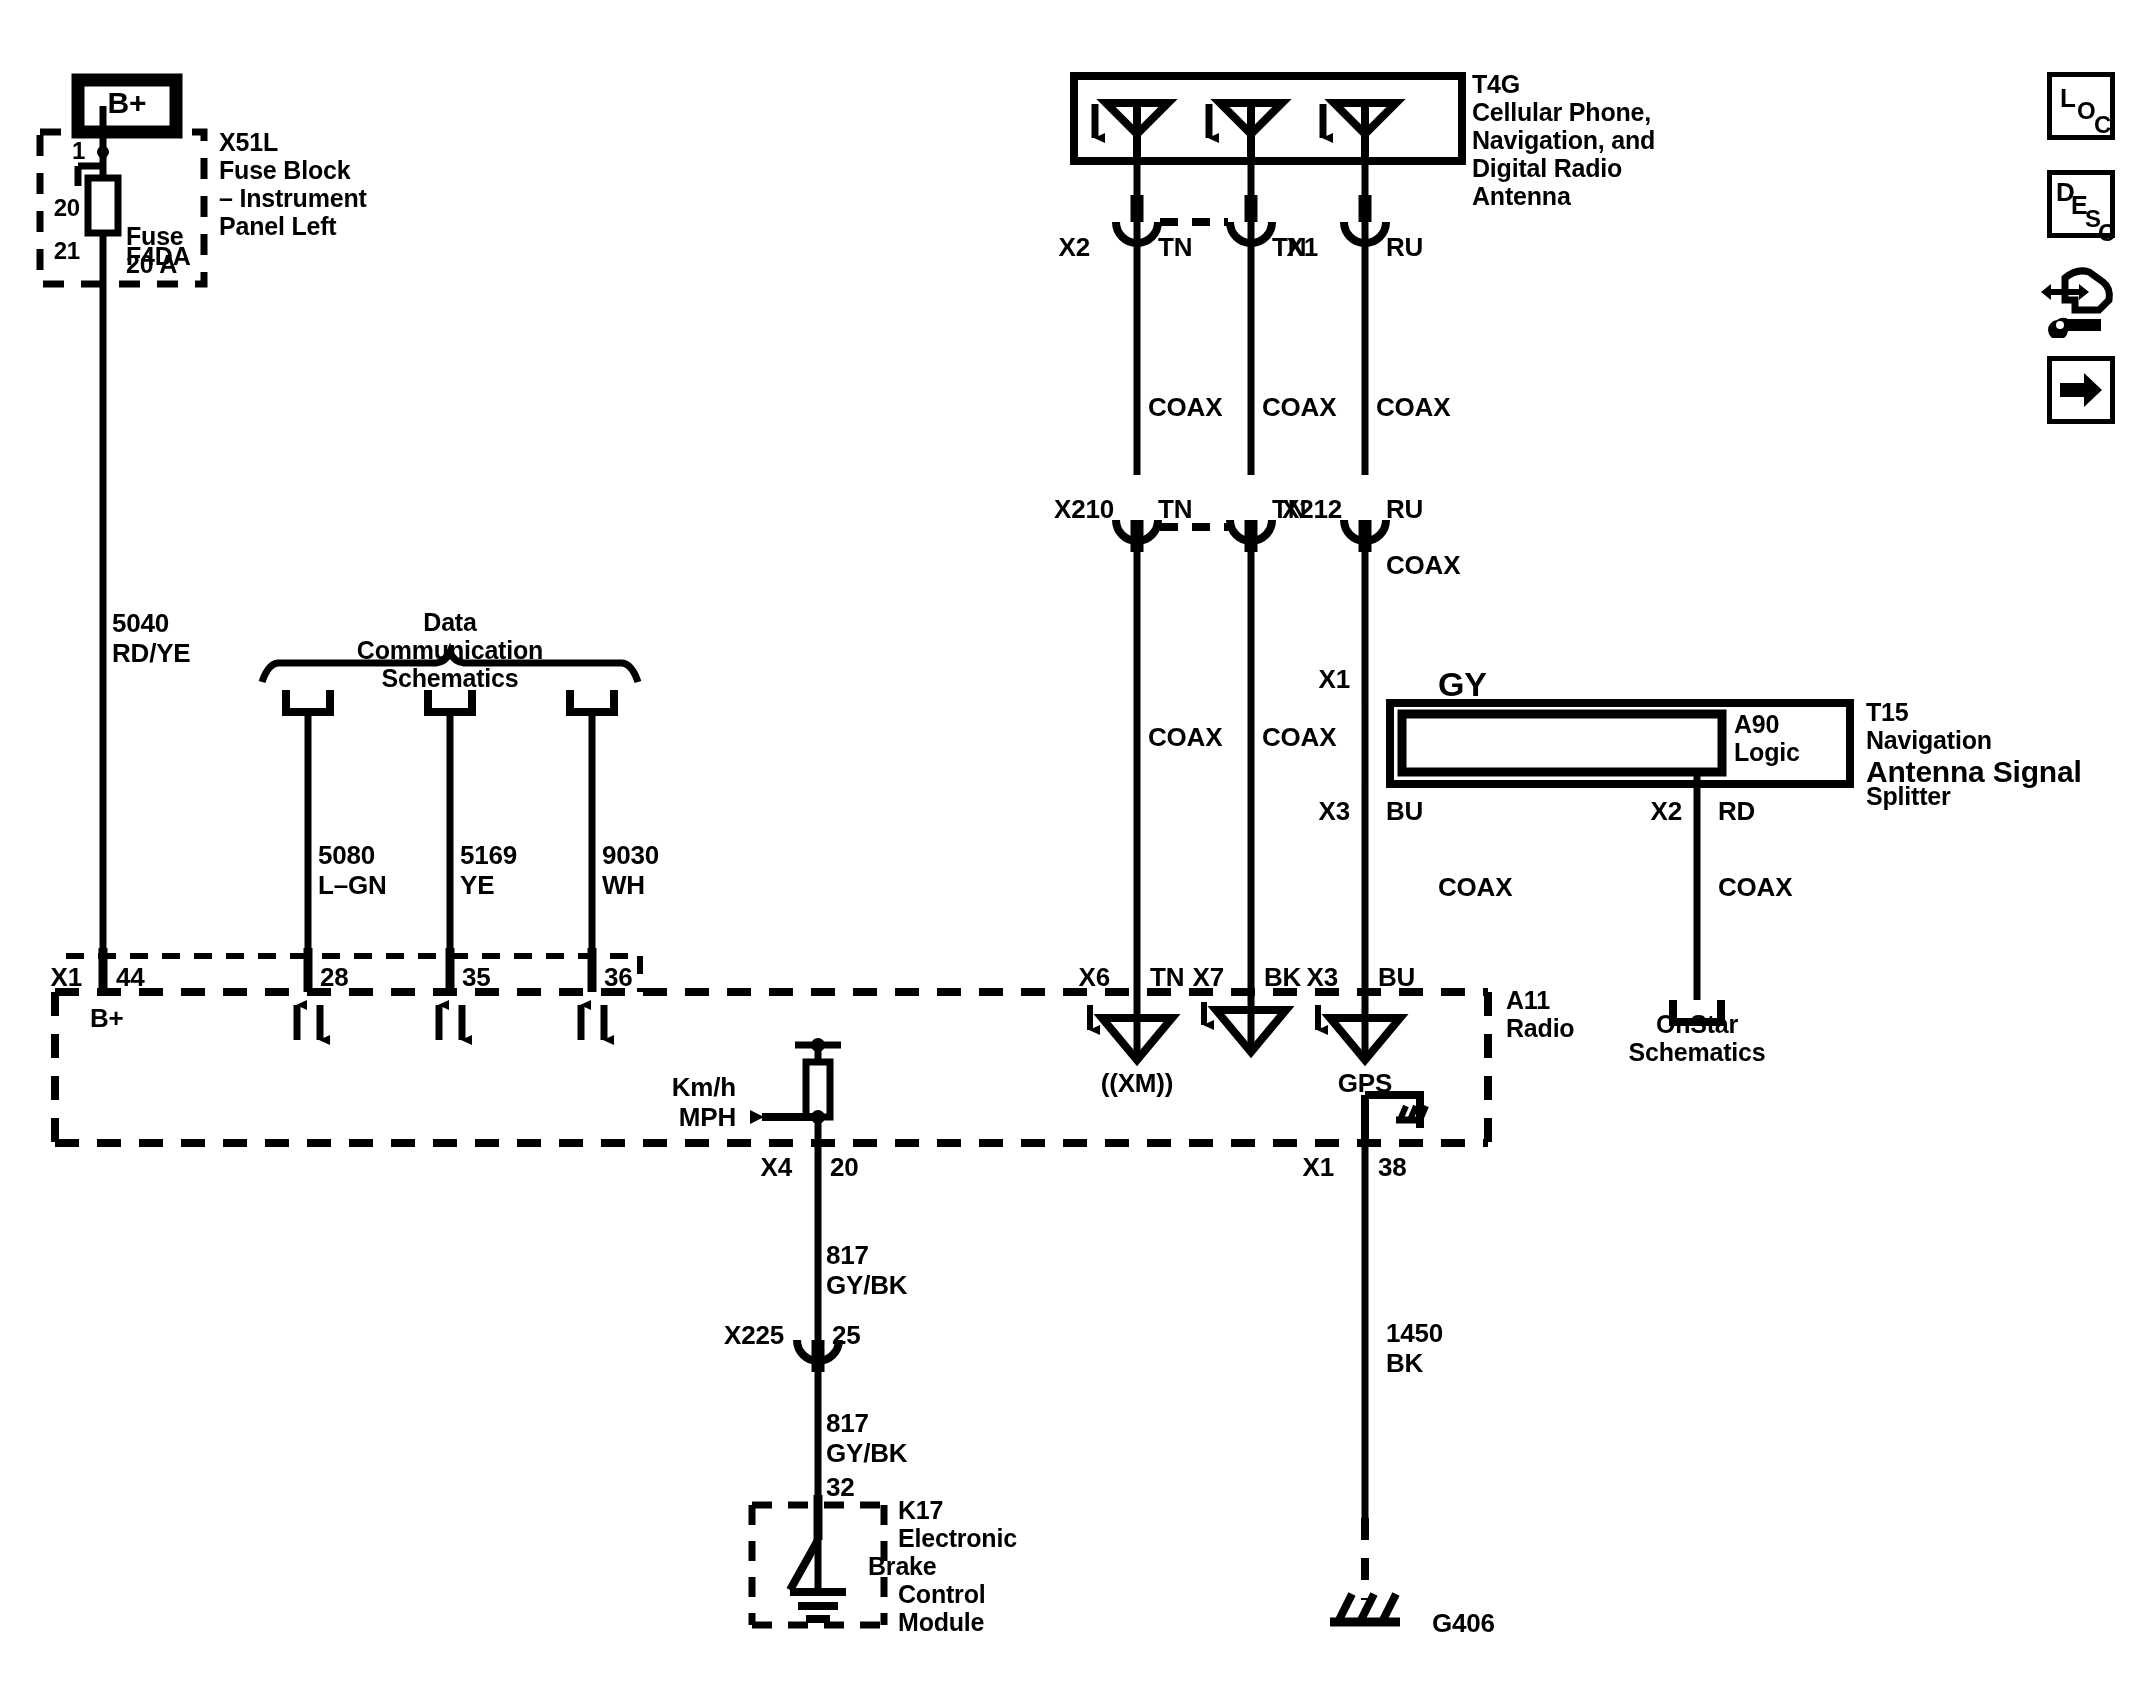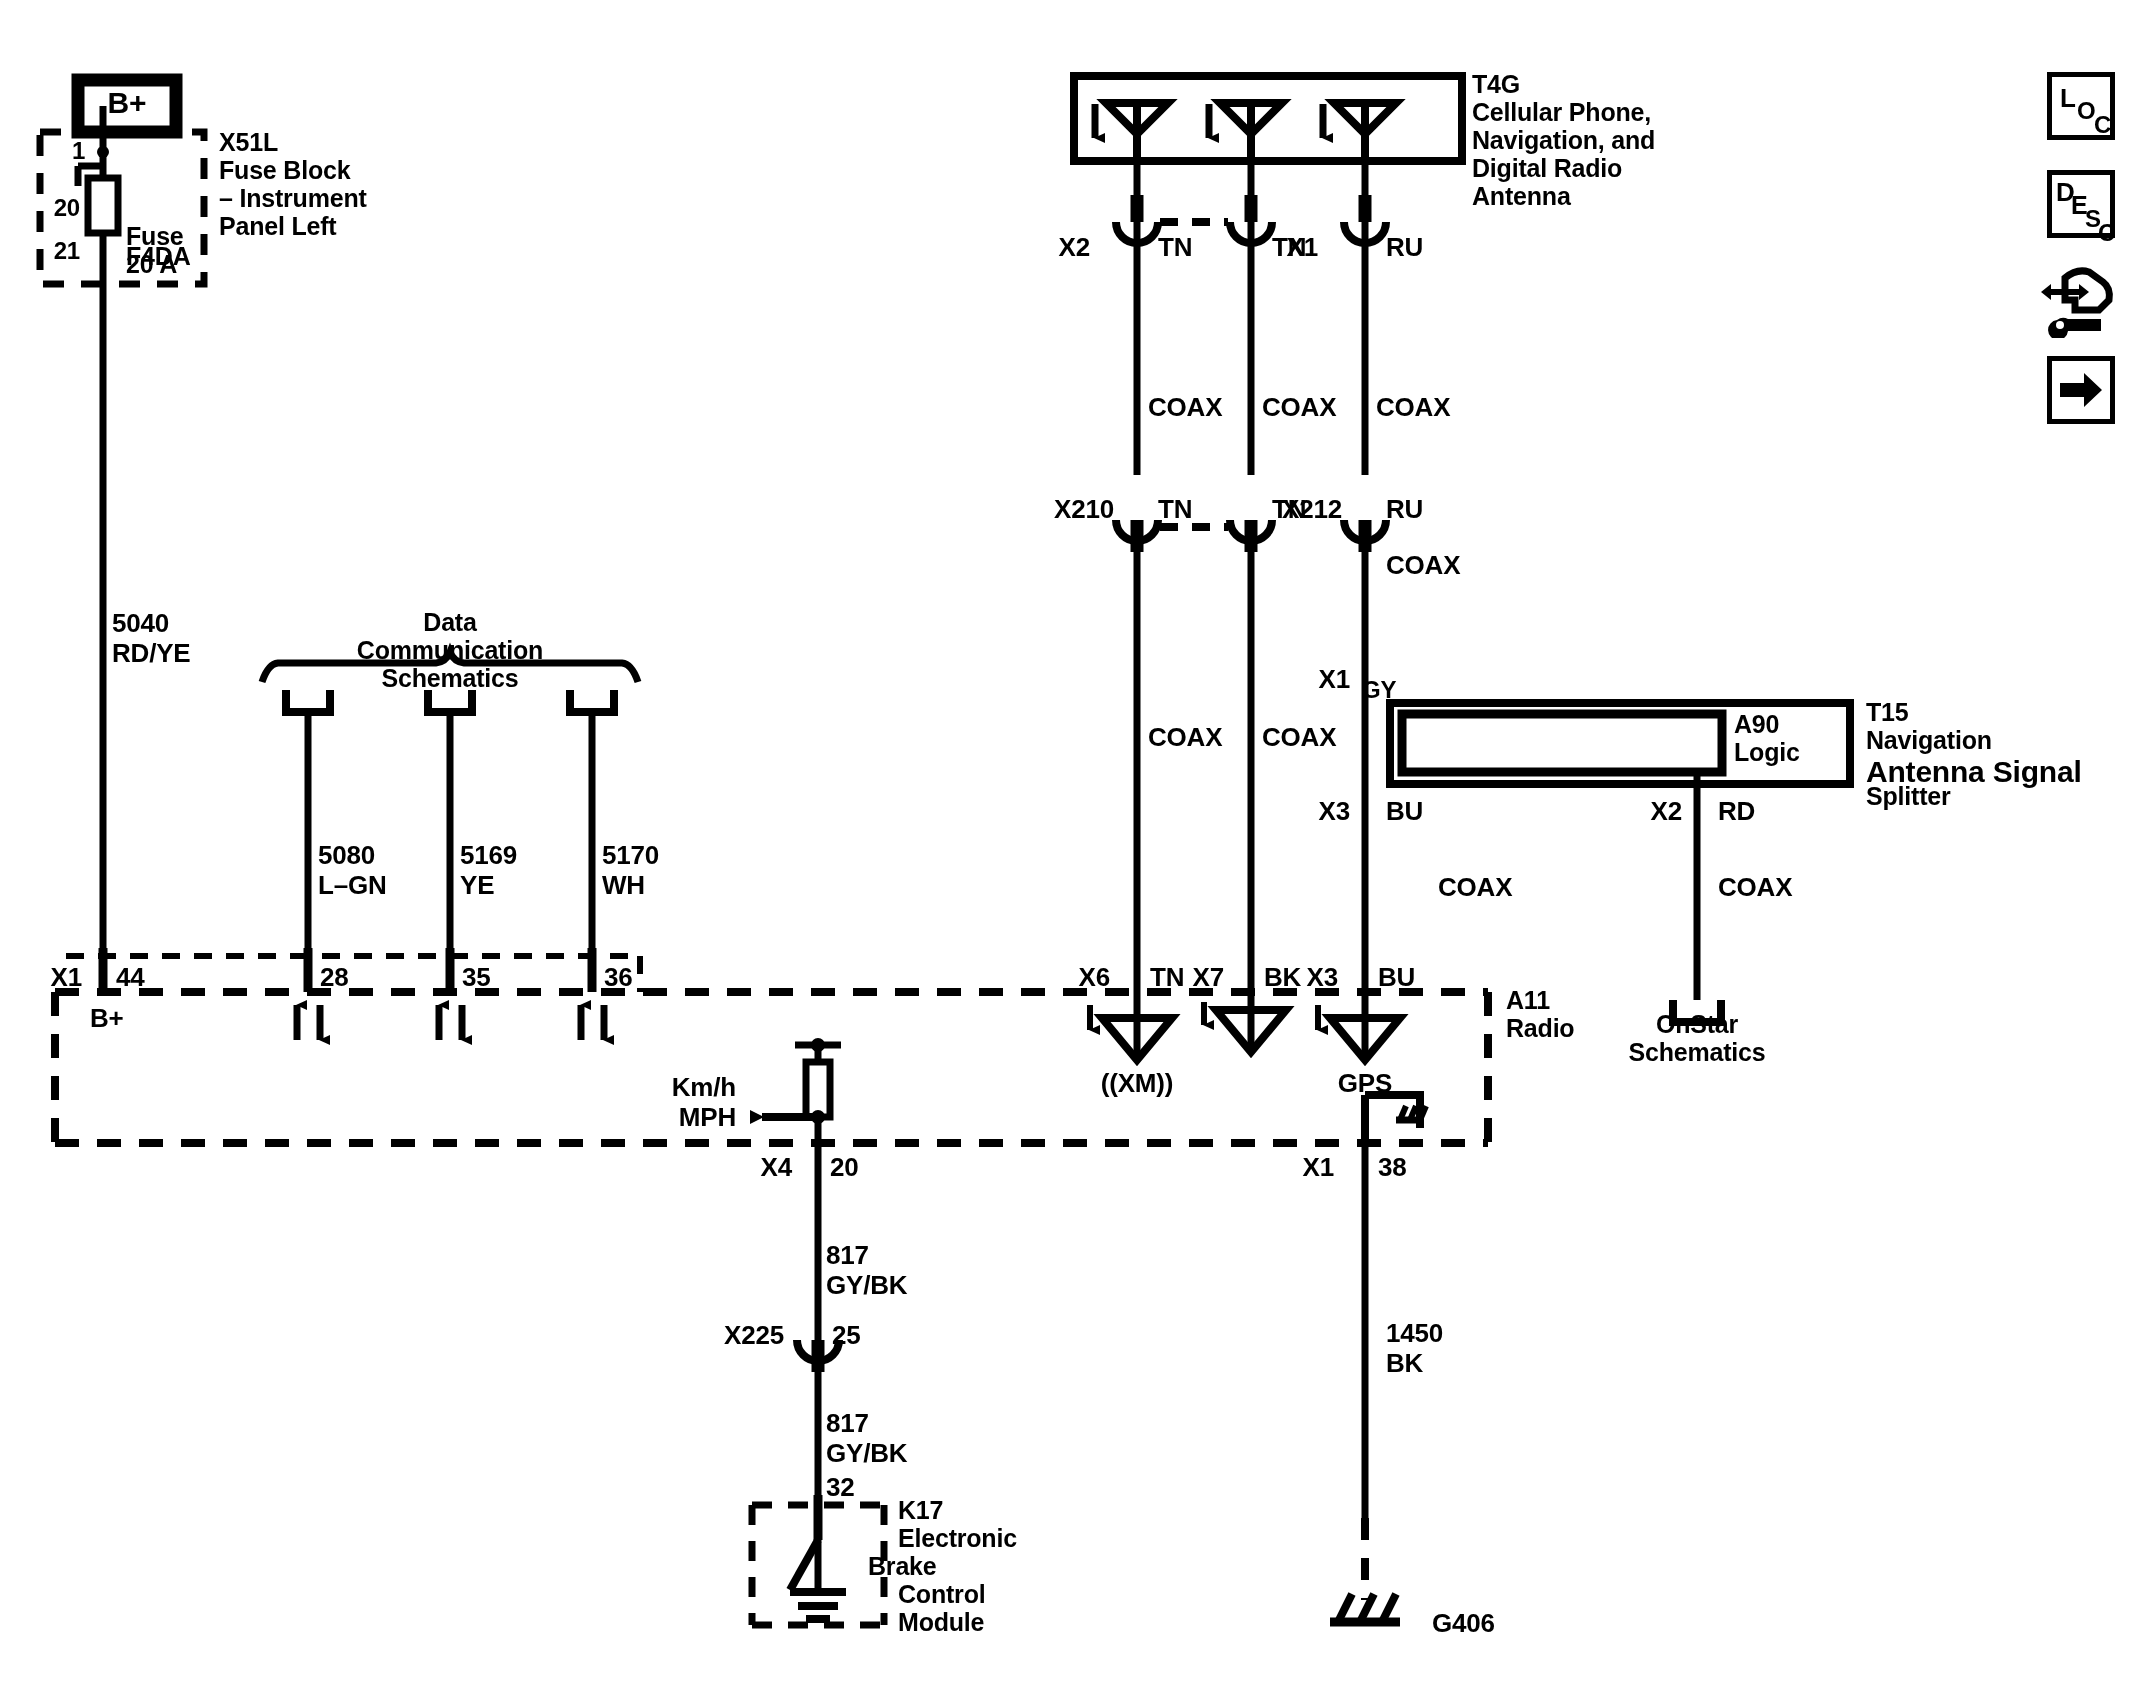--- a/index.html
+++ b/index.html
@@ -303,21 +303,21 @@
   <div class="lbl ctr" style="left:300px; top:608px; width:300px; font-size:25px;">Data</div>
   <div class="lbl ctr" style="left:300px; top:636px; width:300px; font-size:25px;">Communication</div>
   <div class="lbl ctr" style="left:300px; top:664px; width:300px; font-size:25px;">Schematics</div>
 
   <div class="lbl" style="left:318px; top:840px; font-size:26px;">5080</div>
   <div class="lbl" style="left:318px; top:870px; font-size:26px;">L–GN</div>
 
   <div class="lbl" style="left:460px; top:840px; font-size:26px;">5169</div>
   <div class="lbl" style="left:460px; top:870px; font-size:26px;">YE</div>
 
-  <div class="lbl" style="left:602px; top:840px; font-size:26px;">5170</div>
+  <div class="lbl" style="left:602px; top:840px; font-size:26px;">9030</div>
   <div class="lbl" style="left:602px; top:870px; font-size:26px;">WH</div>
 
   <div class="lbl rgt" style="left:20px; top:962px; width:62px; font-size:26px;">X1</div>
   <div class="lbl" style="left:116px; top:962px; font-size:26px;">44</div>
   <div class="lbl" style="left:90px; top:1003px; font-size:26px;">B+</div>
   <div class="lbl" style="left:320px; top:962px; font-size:26px;">28</div>
   <div class="lbl" style="left:462px; top:962px; font-size:26px;">35</div>
   <div class="lbl" style="left:604px; top:962px; font-size:26px;">36</div>
 
   <div class="lbl" style="left:1472px; top:70px; font-size:25px;">T4G</div>
@@ -341,21 +341,21 @@
   <div class="lbl" style="left:1272px; top:494px; font-size:26px;">TN</div>
   <div class="lbl rgt" style="left:1230px; top:494px; width:112px; font-size:26px;">X212</div>
   <div class="lbl" style="left:1386px; top:494px; font-size:26px;">RU</div>
 
   <div class="lbl" style="left:1386px; top:550px; font-size:26px;">COAX</div>
 
   <div class="lbl" style="left:1148px; top:722px; font-size:26px;">COAX</div>
   <div class="lbl" style="left:1262px; top:722px; font-size:26px;">COAX</div>
 
   <div class="lbl rgt" style="left:1288px; top:664px; width:62px; font-size:26px;">X1</div>
-  <div class="lbl" style="left:1362px; top:664px; font-size:24px;margin-top:12px;">GY</div>
+  <div class="lbl" style="left:1438px; top:664px; font-size:34px;">GY</div>
 
   <div class="lbl" style="left:1734px; top:710px; font-size:25px;">A90</div>
   <div class="lbl" style="left:1734px; top:738px; font-size:25px;">Logic</div>
 
   <div class="lbl" style="left:1866px; top:698px; font-size:25px;">T15</div>
   <div class="lbl" style="left:1866px; top:726px; font-size:25px;">Navigation</div>
   <div class="lbl" style="left:1866px; top:754px; font-size:30px;">Antenna Signal</div>
   <div class="lbl" style="left:1866px; top:782px; font-size:25px;">Splitter</div>
 
   <div class="lbl rgt" style="left:1288px; top:796px; width:62px; font-size:26px;">X3</div>

